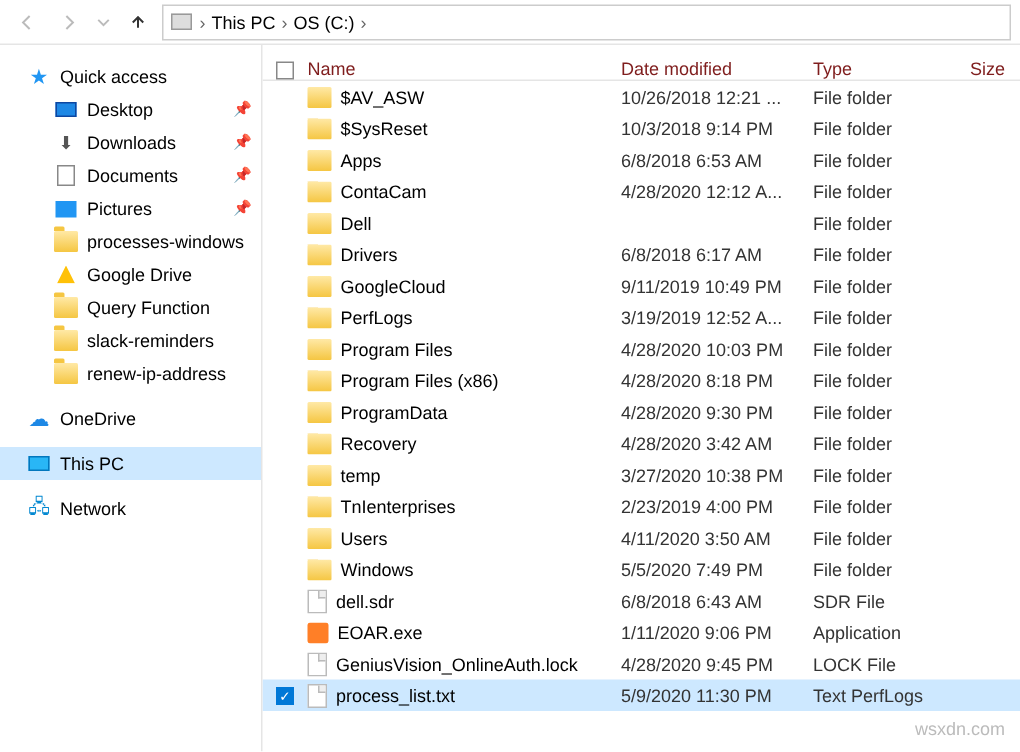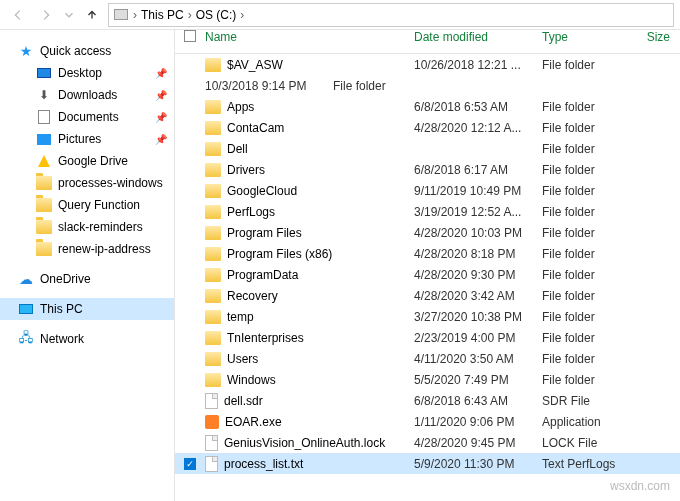--- a/index.html
+++ b/index.html
@@ -62,22 +62,22 @@
   .pin { color:#999; font-size:10px; margin-left:auto; margin-right:6px;}
   .ico { width: 16px; height: 16px; display:inline-flex; align-items:center; justify-content:center;}
   .content {
     flex: 1;
     overflow: hidden;
   }
   .cols {
     display: flex;
     border-bottom: 1px solid #e5e5e5;
     height: 24px;
-    align-items: flex-start;
-    color: #15803d;
+    align-items: flex-end;
+    color: #7f1d1d;
   }
   .col { padding-left: 6px; }
   .col.chk   { width: 24px; display:flex; align-items:center; justify-content:center;}
   .col.name  { flex: 1; }
   .col.date  { width: 128px; margin-left: 16px; }
   .col.type  { width: 100px; }
   .col.size  { width: 44px; text-align:right; padding-right:10px;}
   .rows { }
   .row {
     display: flex;
@@ -179,29 +179,29 @@
     </div>
     <div class="nav-item child">
       <span class="ico">
           <span class="pic"></span>
         </span>
       <span>Pictures</span>
       <span class="pin">📌</span>
     </div>
     <div class="nav-item child">
       <span class="ico">
+          <span class="folder-ico"></span>
+        </span>
+      <span>processes-windows</span>
+    </div>
+    <div class="nav-item child">
+      <span class="ico">
           <span class="gd"></span>
         </span>
       <span>Google Drive</span>
-    </div>
-    <div class="nav-item child">
-      <span class="ico">
-          <span class="folder-ico"></span>
-        </span>
-      <span>processes-windows</span>
     </div>
     <div class="nav-item child">
       <span class="ico">
           <span class="folder-ico"></span>
         </span>
       <span>Query Function</span>
     </div>
     <div class="nav-item child">
       <span class="ico">
           <span class="folder-ico"></span>
@@ -250,20 +250,24 @@
           <div class="cell name">
             <span class="folder-ico"></span>
             <span>$AV_ASW</span>
           </div>
           <div class="cell date">10/26/2018 12:21 ...</div>
           <div class="cell type">File folder</div>
           <div class="cell size"></div>
         </div>
         <div class="row">
           <div class="cell chk"></div>
+          <div class="cell name">
+            <span class="folder-ico"></span>
+            <span>$SysReset</span>
+          </div>
           <div class="cell date">10/3/2018 9:14 PM</div>
           <div class="cell type">File folder</div>
           <div class="cell size"></div>
         </div>
         <div class="row">
           <div class="cell chk"></div>
           <div class="cell name">
             <span class="folder-ico"></span>
             <span>Apps</span>
           </div>

